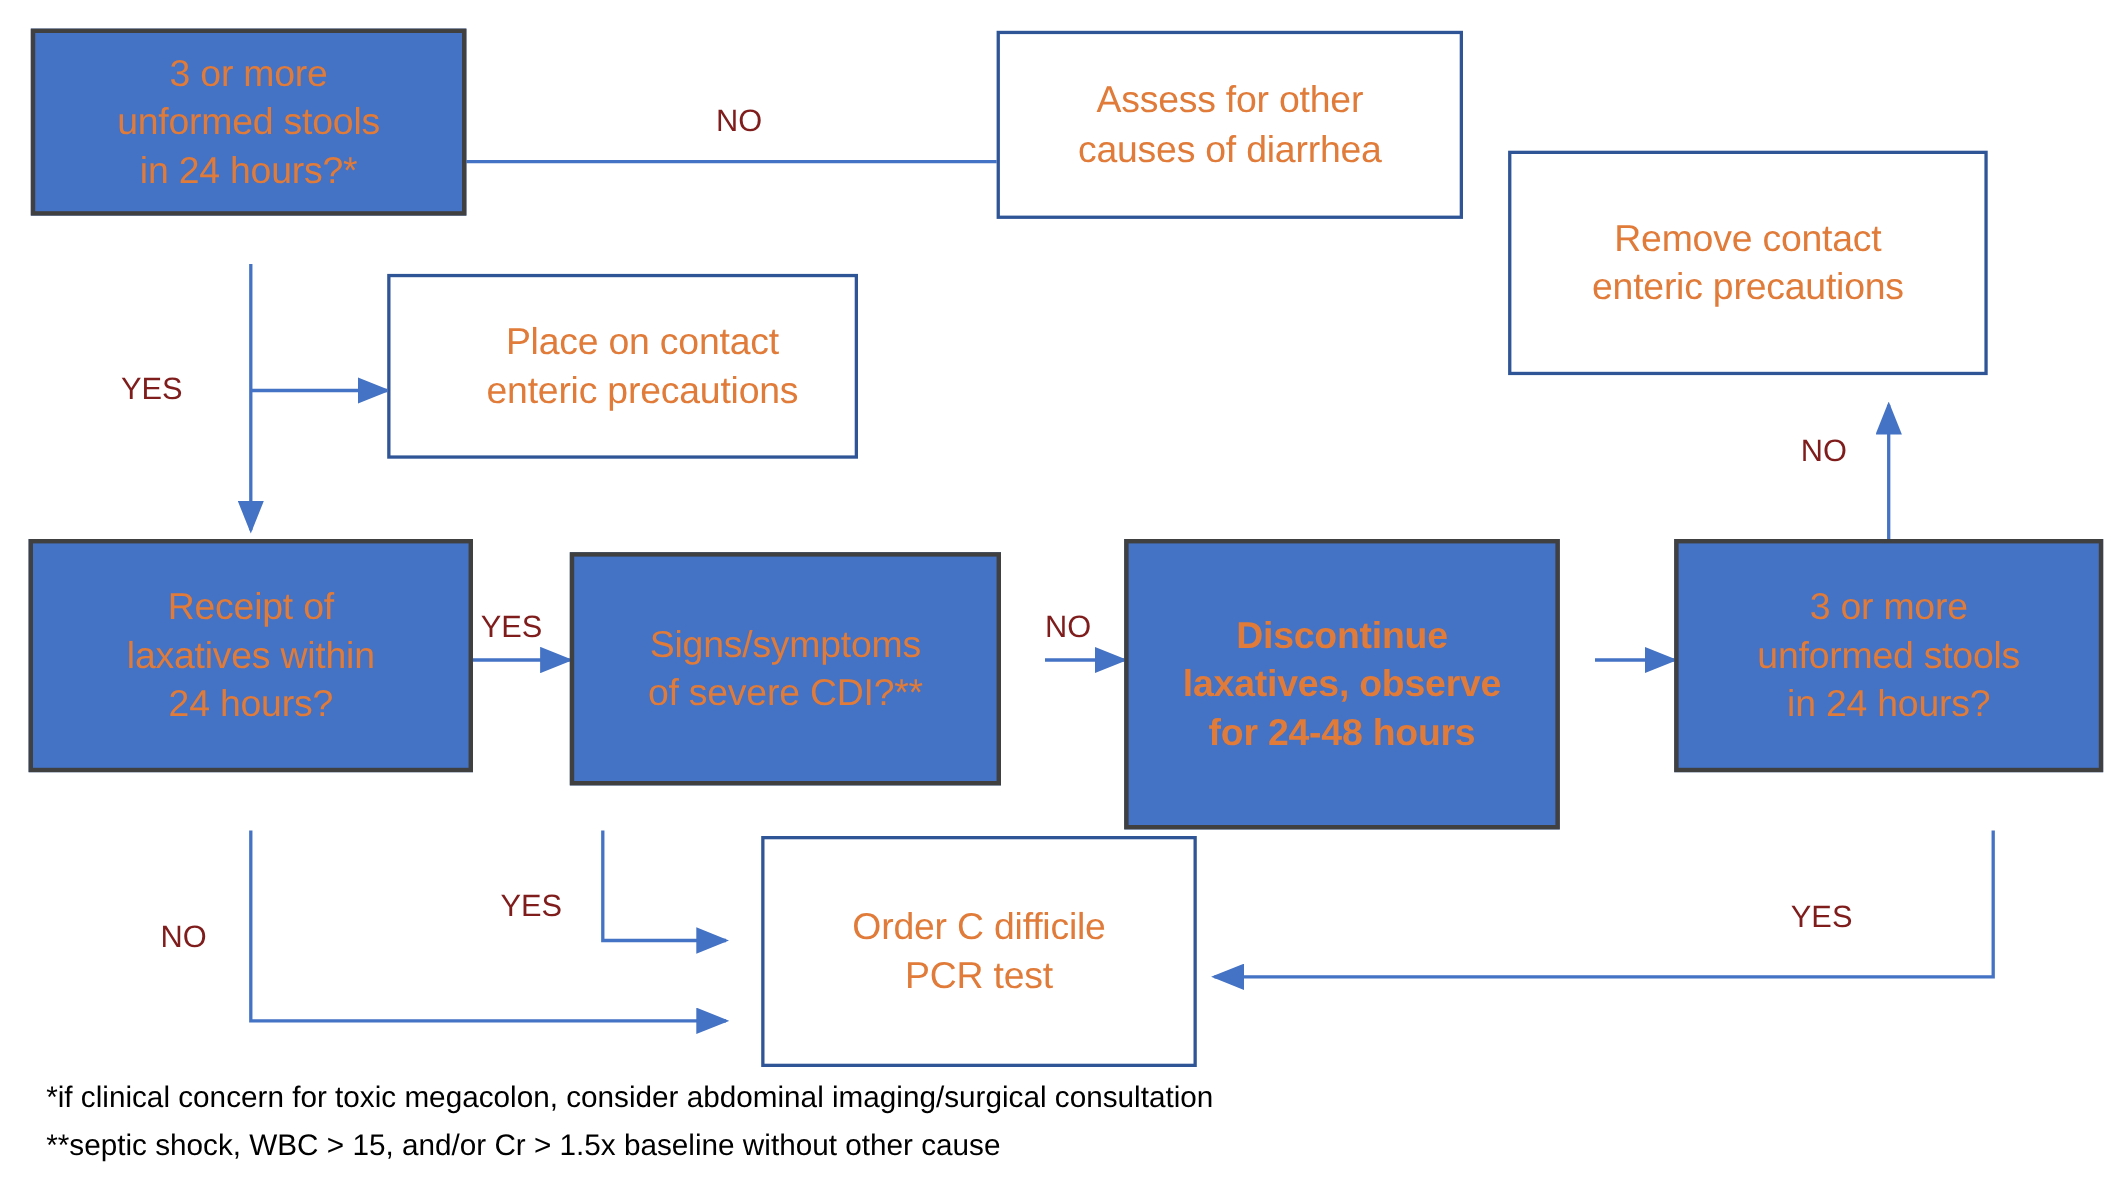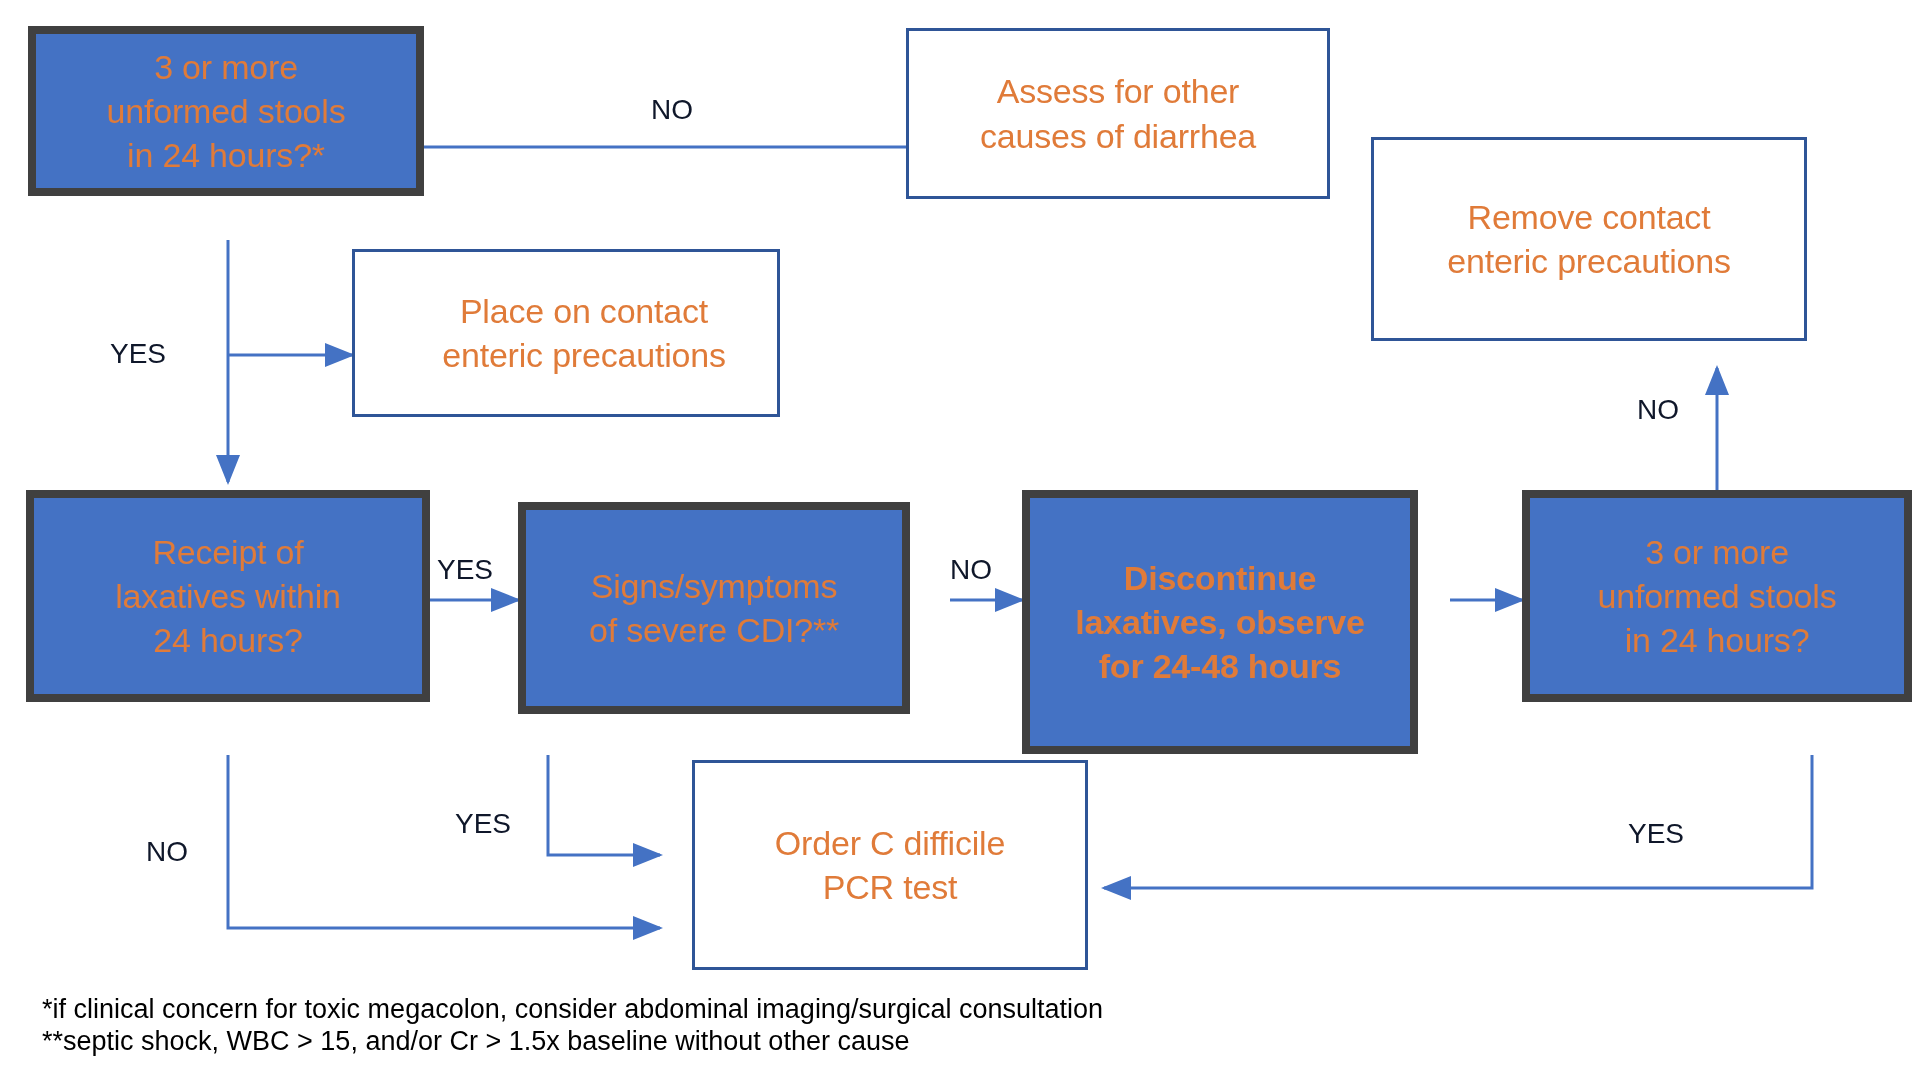--- a/index.html
+++ b/index.html
@@ -23,29 +23,29 @@
     justify-content: center;
     text-align: center;
     color: #E07B39;
     font-size: 34px;
     line-height: 1.30;
     letter-spacing: -0.2px;
     white-space: pre-line;
   }
   .node.filled {
     background: #4472C4;
-    border: 8px solid #404040;
+    border: 4px solid #404040;
   }
   .node.outline {
     background: #ffffff;
     border: 3px solid #2F5597;
   }
   .edge-label {
     position: absolute;
-    color: #0f172a;
+    color: #7f1d1d;
     font-size: 28px;
     line-height: 1;
     font-family: "Liberation Sans", sans-serif;
     white-space: nowrap;
     text-align: right;
   }
   .footnote {
     position: absolute;
     color: #000000;
     font-size: 27px;
@@ -143,17 +143,17 @@
   <div class="edge-label" style="left:950px; top:556px;">NO</div>
 
   <div class="edge-label" style="left:1637px; top:396px;">NO</div>
 
   <div class="edge-label" style="left:146px; top:838px;">NO</div>
 
   <div class="edge-label" style="left:455px; top:810px;">YES</div>
 
   <div class="edge-label" style="left:1628px; top:820px;">YES</div>
 
-  <div class="footnote" style="left:42px; top:978px;margin-top:12px;">*if clinical concern for toxic megacolon, consider abdominal imaging/surgical consultation</div>
+  <div class="footnote" style="left:42px; top:978px;">*if clinical concern for toxic megacolon, consider abdominal imaging/surgical consultation</div>
 
   <div class="footnote" style="left:42px; top:1022px;">**septic shock, WBC &gt; 15, and/or Cr &gt; 1.5x baseline without other cause</div>
 
 </div>
 
 </body></html>

